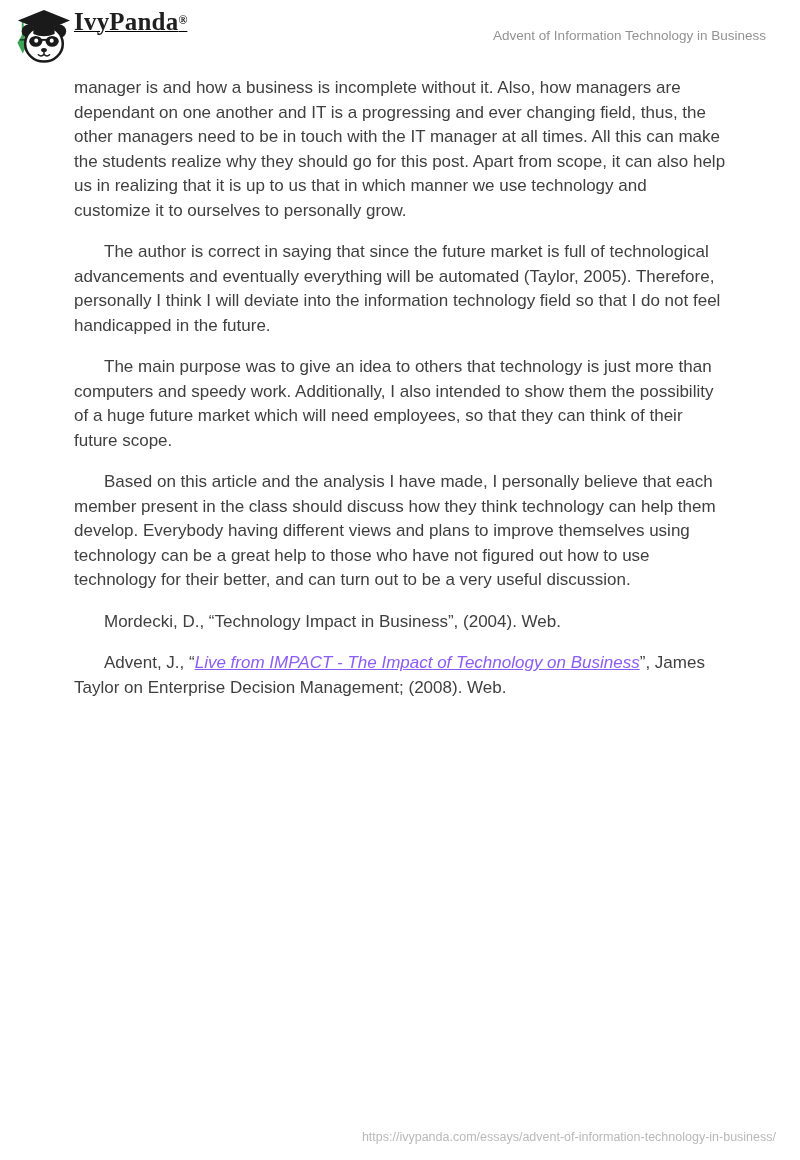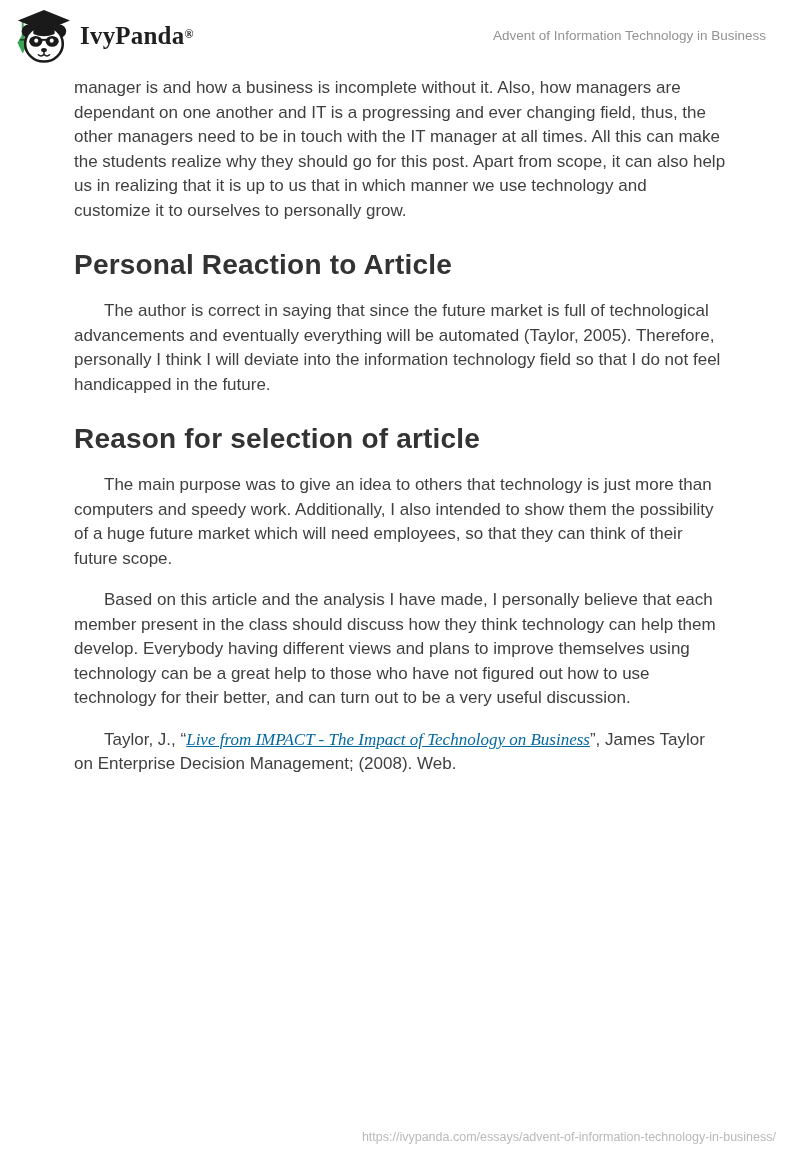--- a/index.html
+++ b/index.html
@@ -15,23 +15,22 @@
   
   .page-header {
     display: flex;
     justify-content: space-between;
     align-items: flex-start;
     padding: 8px 34px 0 12px;
     height: 64px;
   }
   .logo {
     display: flex;
-    align-items: center;
-    gap: 6px;
     cursor: pointer;
+    text-decoration: underline;
   }
   .logo svg { display: block; }
   .logo-text {
     font-family: "Liberation Serif", "DejaVu Serif", serif;
     font-weight: 700;
     font-size: 25px;
     color: #1f1f1f;
     letter-spacing: 0.2px;
   }
   .logo-reg {
@@ -67,25 +66,24 @@
   }
   .essay h2 {
     font-size: 28px;
     line-height: 32px;
     font-weight: 700;
     color: #333333;
     margin: 26px 0 18px 0;
     letter-spacing: 0.2px;
   }
   .essay a.cite-link {
-    color: #0369a1;
+    color: #8b5cf6;
     font-style: italic;
     text-decoration: underline;
     cursor: pointer;
-    font-family: Liberation Serif, serif;
   }
 
   
   .page-footer {
     position: absolute;
     right: 24px;
     bottom: 16px;
     font-size: 12.5px;
     color: #b9b9b9;
     text-align: right;
@@ -127,25 +125,24 @@
     <span>
       <span class="logo-text">IvyPanda</span><span class="logo-reg">®</span>
     </span>
   </div>
   <div class="doc-title">Advent of Information Technology in Business</div>
 </header>
 
 <main class="essay">
   <p class="noindent">manager is and how a business is incomplete without it. Also, how managers are dependant on one another and IT is a progressing and ever changing field, thus, the other managers need to be in touch with the IT manager at all times. All this can make the students realize why they should go for this post. Apart from scope, it can also help us in realizing that it is up to us that in which manner we use technology and customize it to ourselves to personally grow.</p>
 
-  <h2>Personal Reaction to Article</h2>
   <p>The author is correct in saying that since the future market is full of technological advancements and eventually everything will be automated (Taylor, 2005). Therefore, personally I think I will deviate into the information technology field so that I do not feel handicapped in the future.</p>
 
-  <h2>Reason for selection of article</h2>
   <p>The main purpose was to give an idea to others that technology is just more than computers and speedy work. Additionally, I also intended to show them the possibility of a huge future market which will need employees, so that they can think of their future scope.</p>
   <p>Based on this article and the analysis I have made, I personally believe that each member present in the class should discuss how they think technology can help them develop. Everybody having different views and plans to improve themselves using technology can be a great help to those who have not figured out how to use technology for their better, and can turn out to be a very useful discussion.</p>
 
-  <p><span>Taylor, J., “</span><a class="cite-link">Live from IMPACT - The Impact of Technology on Business</a><span>”, James Taylor on Enterprise Decision Management; (2008). Web.</span></p>
+  <p>Mordecki, D., “Technology Impact in Business”, (2004). Web.</p>
+  <p><span>Advent, J., “</span><a class="cite-link">Live from IMPACT - The Impact of Technology on Business</a><span>”, James Taylor on Enterprise Decision Management; (2008). Web.</span></p>
 </main>
 
 <footer class="page-footer">
   <div>https://ivypanda.com/essays/advent-of-information-technology-in-business/</div>
 </footer>
 
 </body></html>

